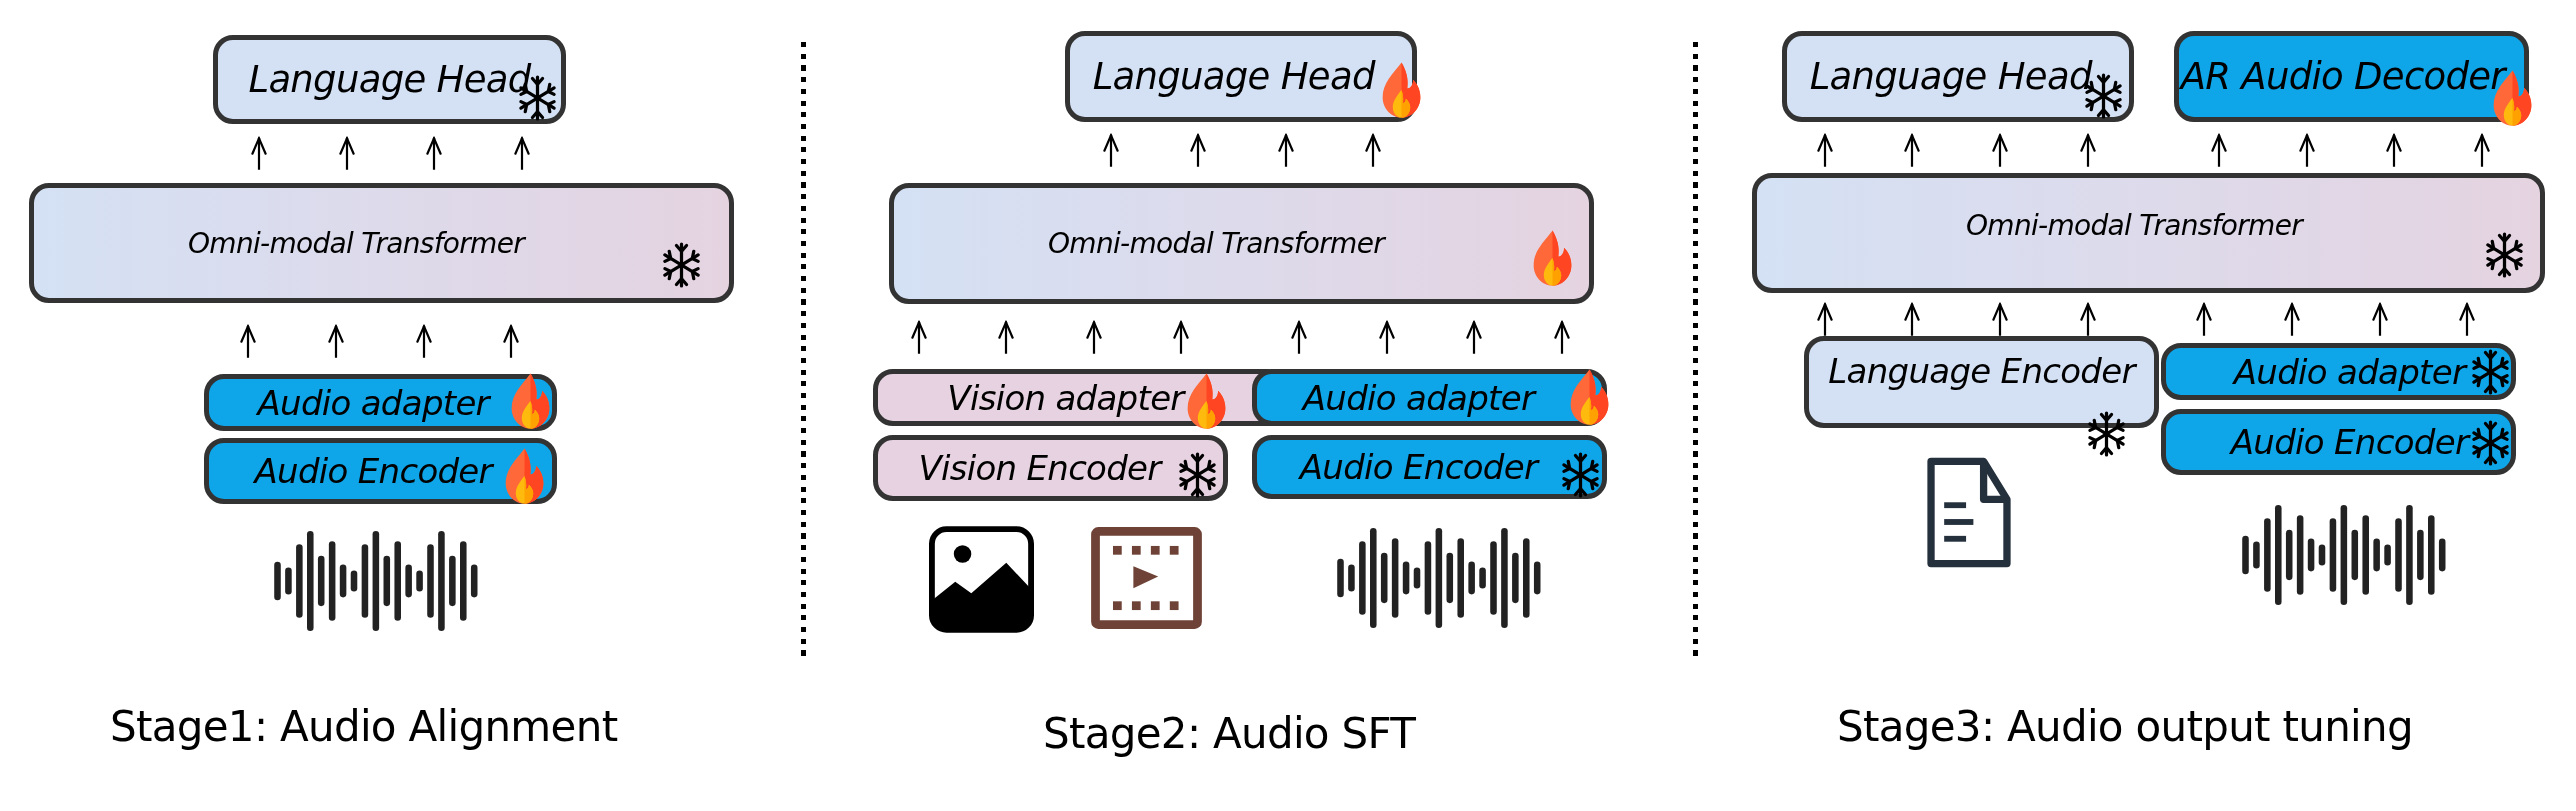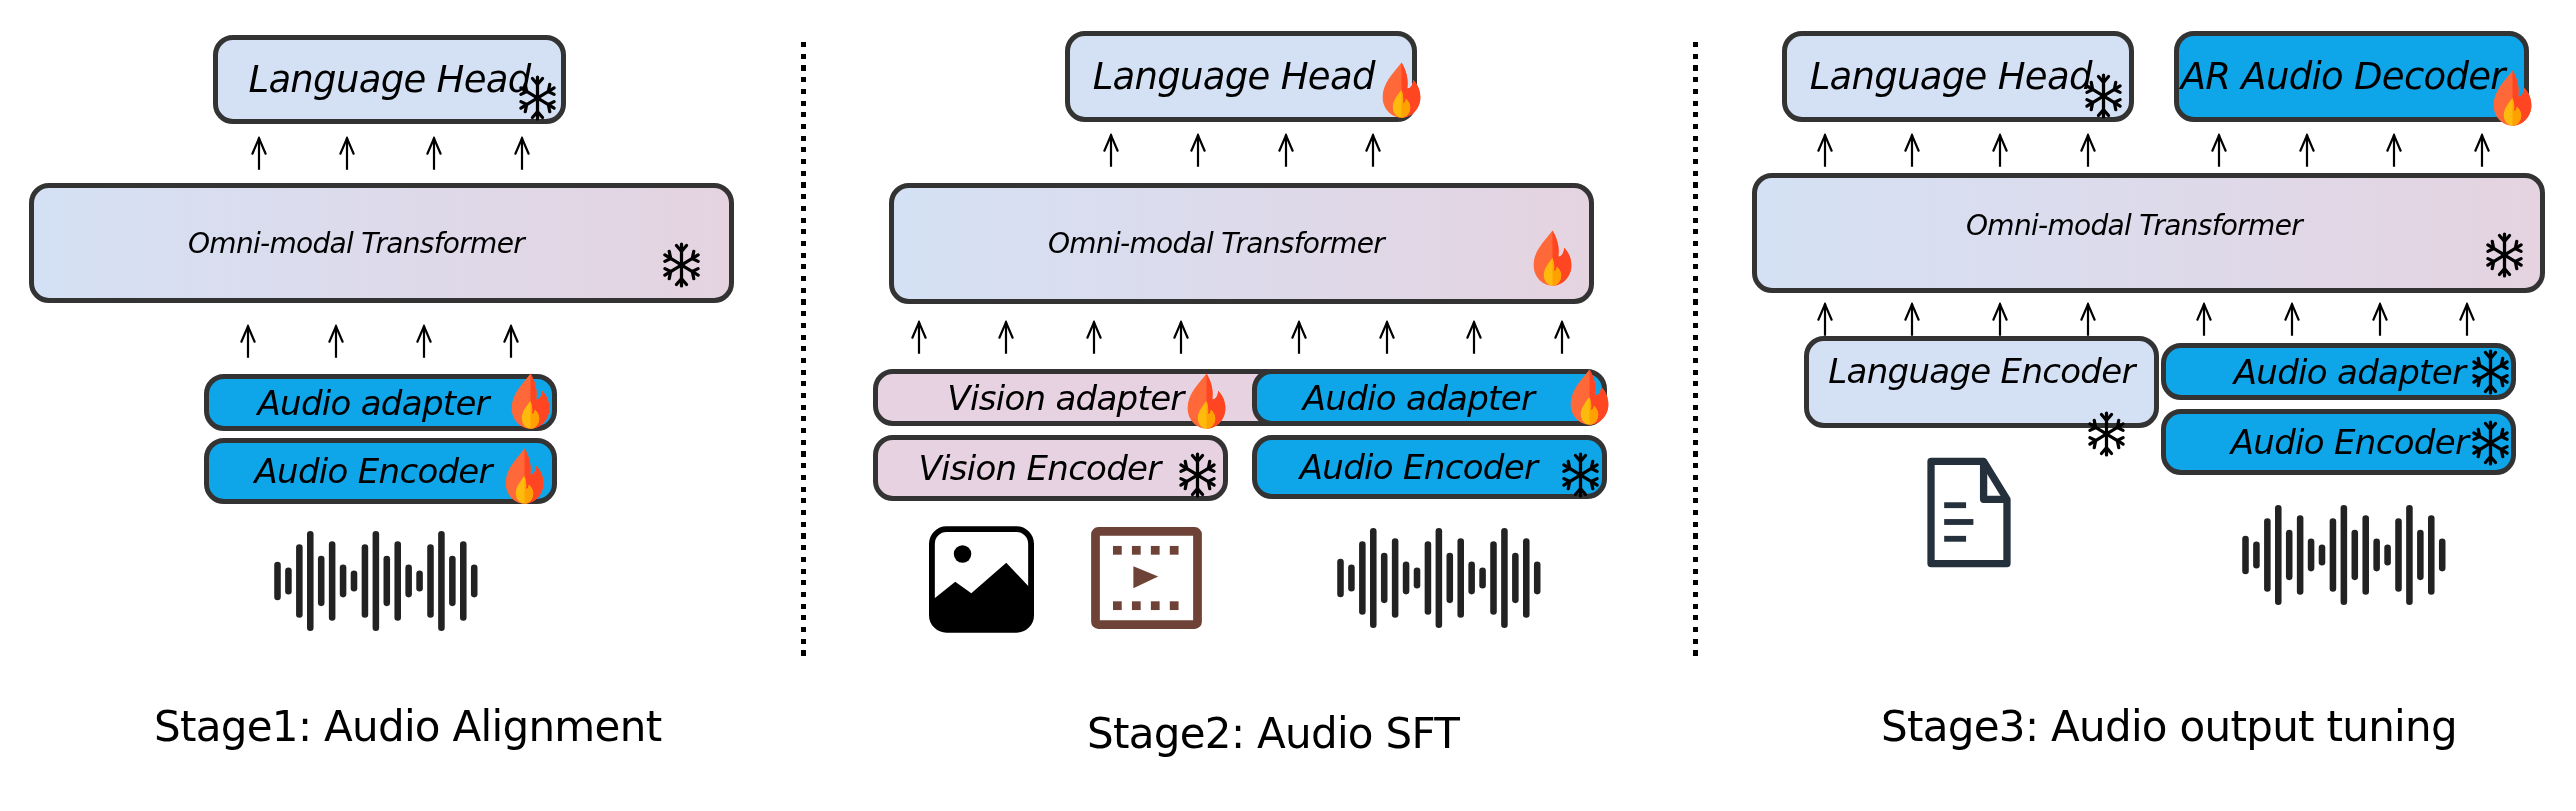--- a/index.html
+++ b/index.html
@@ -14,21 +14,21 @@
   .vision { background:#E6D2E0; }
   .trans { background:linear-gradient(90deg,#D4E1F4 0%,#DCDBEC 45%,#E5D3E0 100%); }
   .head .lbl { font-size:37px; }
   .trans .lbl { font-size:28px; }
   .small .lbl { font-size:34px; }
   .badge { position:absolute; width:45px; height:58px; }
   .snow { width:39px; height:48px; }
   .arrow { position:absolute; width:22px; height:34px; }
   .sep { position:absolute; width:5.1px; top:42px; height:615px;
          background:repeating-linear-gradient(to bottom,#000 0 5.1px,transparent 5.1px 11.7px); }
-  .caption { position:absolute; font-size:42px; white-space:nowrap; letter-spacing:-0.7px;margin-left:44px; }
+  .caption { position:absolute; font-size:42px; white-space:nowrap; letter-spacing:-0.7px; }
 </style>
 </head>
 <body>
 
 <svg width="0" height="0" style="position:absolute">
   <defs>
     <symbol id="fire" viewBox="0 0 60 80">
       <path d="M30 2 C18 18 4 30 4 50 C4 66 16 78 30 78 C44 78 56 66 56 50 C56 38 50 30 46 26 C46 34 42 38 38 38 C40 24 36 12 30 2 Z" fill="#FF6838"></path>
       <path d="M30 2 C36 12 40 24 38 38 C42 38 46 34 46 26 C50 30 56 38 56 50 C56 66 44 78 30 78 Z" fill="#FF4522"></path>
       <path d="M30 40 C22 50 18 56 18 64 C18 72 24 78 30 78 C36 78 42 72 42 64 C42 58 38 54 36 52 C36 56 34 58 32 58 C33 52 32 46 30 40 Z" fill="#FFBB0D"></path>

